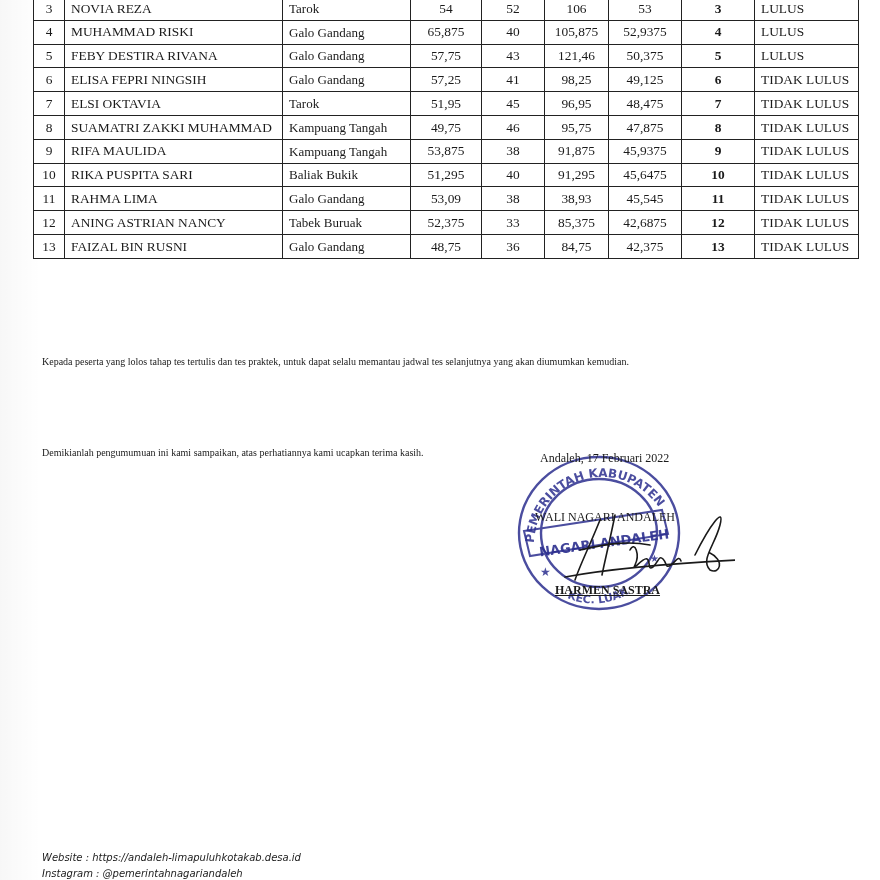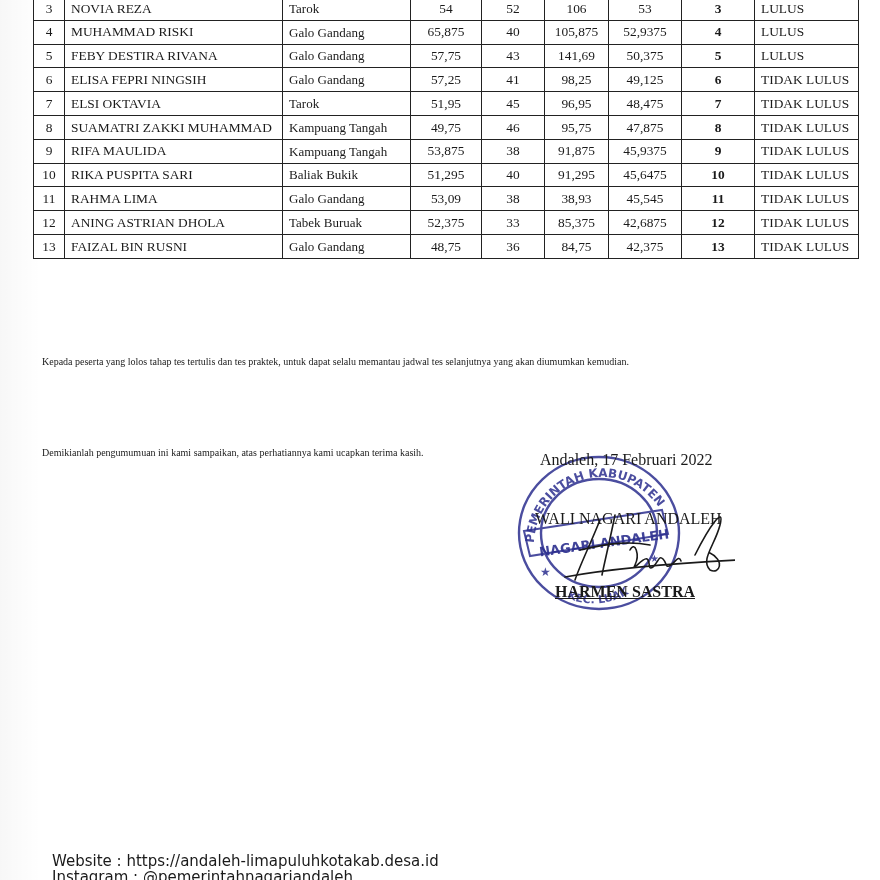--- a/index.html
+++ b/index.html
@@ -10,27 +10,27 @@
   .c-no { width:22px; text-align:center; }
   .c-name { width:207px; text-align:left; padding-left:6px !important; }
   .c-vil { width:117px; text-align:left; padding-left:6px !important; font-size:13px !important; }
   .c-n { text-align:center; }
   .c-w1 { width:62px; } .c-w2 { width:54px; } .c-w3 { width:55px; } .c-w4 { width:64px; } .c-w5 { width:64px; }
   .c-rank { font-weight:bold; }
   .c-stat { width:93px; text-align:left; padding-left:6px !important; }
   .para { position:absolute; left:42px; width:810px; font-size:10px; line-height:22px; text-align:justify;margin-top:29px; }
   .p1 { top:322px; text-align-last:left; }
   .p2 { top:413px; }
-  .sign { position:absolute; left:530px; font-size:16px; }
+  .sign { position:absolute; left:530px; font-size:12px; }
   .s-date { top:451px; left:540px; }
   .s-title { top:474px; left:535px;margin-top:36px; }
   .s-name { top:583px; left:555px; font-weight:bold; text-decoration:underline; }
   .stamp { position:absolute; left:512px; top:448px; width:175px; height:165px; }
   .sigline { position:absolute; left:560px; top:505px; width:175px; height:80px; }
-  .footer { position:absolute; left:52px; font-size:15px; font-family:"DejaVu Sans", sans-serif; }
+  .footer { position:absolute; left:42px; font-size:10px; font-style:italic; font-family:"DejaVu Sans", sans-serif; }
   .f1 { top:852px; } .f2 { top:868px; }
   .scan-shadow { position:absolute; left:0; top:0; width:40px; height:880px;
     background:linear-gradient(to right, rgba(0,0,0,0.03), rgba(0,0,0,0)); }
 </style>
 </head>
 <body>
 
 <div class="scan-shadow"></div>
 
 <table class="table">
@@ -56,21 +56,21 @@
         <td class="c-n c-w4">52,9375</td>
         <td class="c-n c-w5 c-rank">4</td>
         <td class="c-stat">LULUS</td>
       </tr>
       <tr>
         <td class="c-no c-n">5</td>
         <td class="c-name">FEBY DESTIRA RIVANA</td>
         <td class="c-vil">Galo Gandang</td>
         <td class="c-n c-w1">57,75</td>
         <td class="c-n c-w2">43</td>
-        <td class="c-n c-w3">141,69</td>
+        <td class="c-n c-w3">121,46</td>
         <td class="c-n c-w4">50,375</td>
         <td class="c-n c-w5 c-rank">5</td>
         <td class="c-stat">LULUS</td>
       </tr>
       <tr>
         <td class="c-no c-n">6</td>
         <td class="c-name">ELISA FEPRI NINGSIH</td>
         <td class="c-vil">Galo Gandang</td>
         <td class="c-n c-w1">57,25</td>
         <td class="c-n c-w2">41</td>
@@ -129,21 +129,21 @@
         <td class="c-vil">Galo Gandang</td>
         <td class="c-n c-w1">53,09</td>
         <td class="c-n c-w2">38</td>
         <td class="c-n c-w3">38,93</td>
         <td class="c-n c-w4">45,545</td>
         <td class="c-n c-w5 c-rank">11</td>
         <td class="c-stat">TIDAK LULUS</td>
       </tr>
       <tr>
         <td class="c-no c-n">12</td>
-        <td class="c-name">ANING ASTRIAN DHOLA</td>
+        <td class="c-name">ANING ASTRIAN NANCY</td>
         <td class="c-vil">Tabek Buruak</td>
         <td class="c-n c-w1">52,375</td>
         <td class="c-n c-w2">33</td>
         <td class="c-n c-w3">85,375</td>
         <td class="c-n c-w4">42,6875</td>
         <td class="c-n c-w5 c-rank">12</td>
         <td class="c-stat">TIDAK LULUS</td>
       </tr>
       <tr>
         <td class="c-no c-n">13</td>

